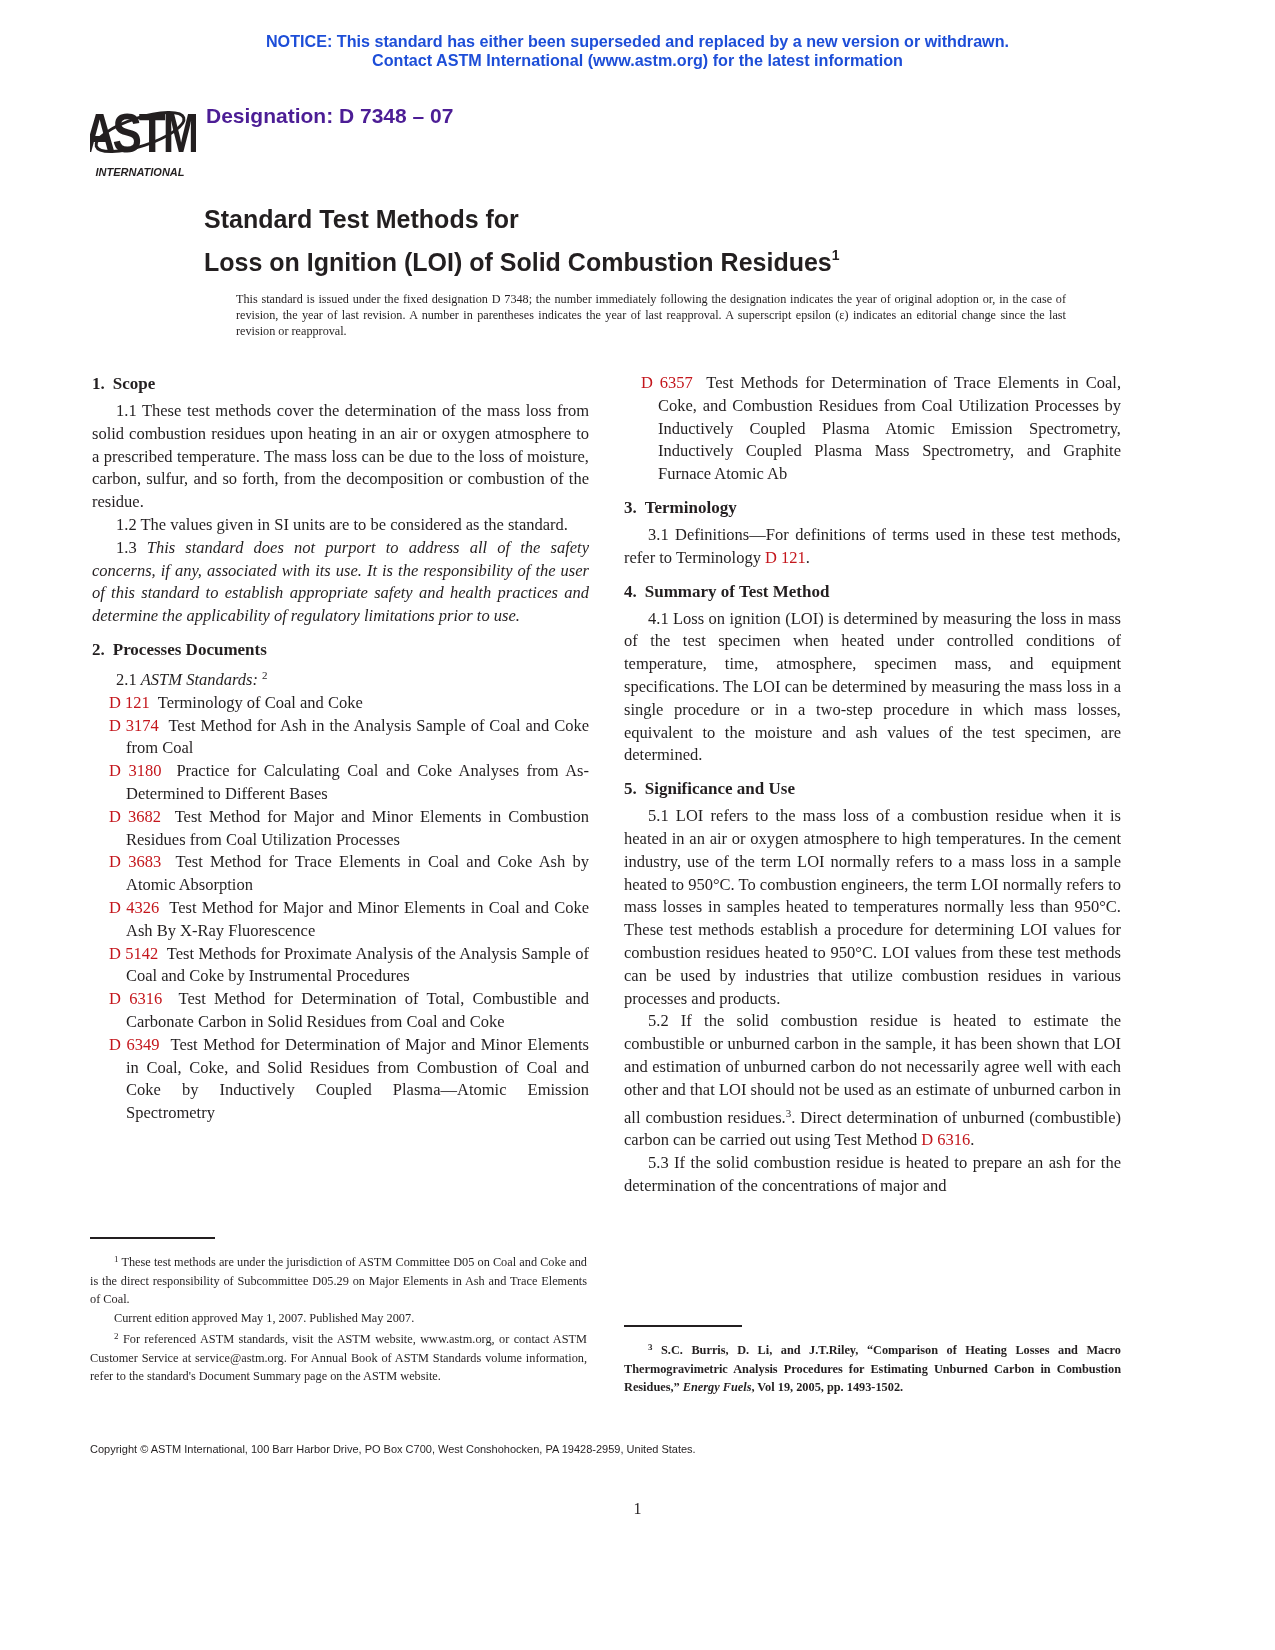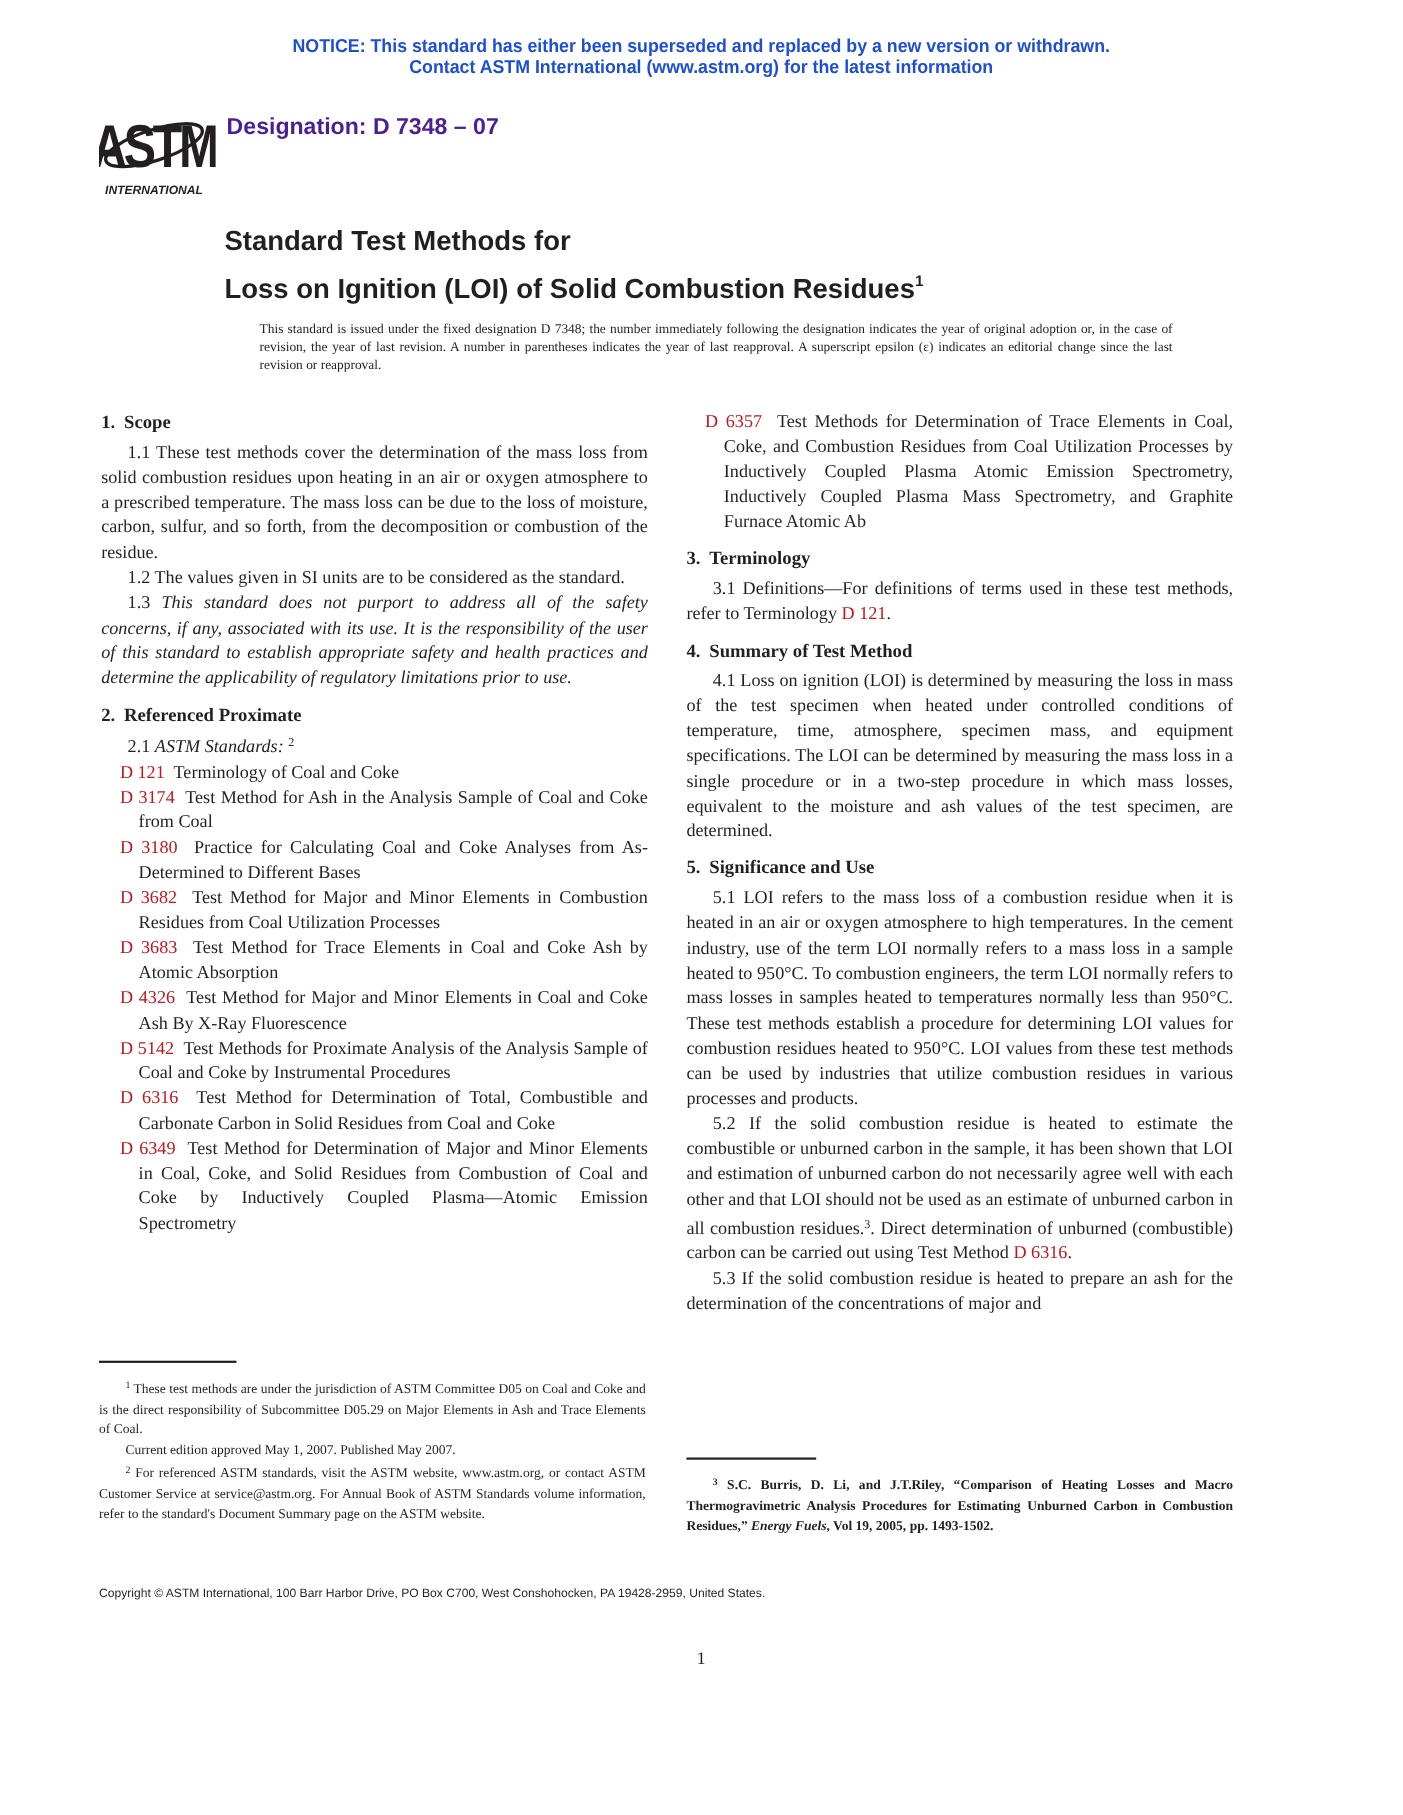--- a/index.html
+++ b/index.html
@@ -70,21 +70,21 @@
 
 <div class="preface serif">This standard is issued under the fixed designation D 7348; the number immediately following the designation indicates the year of original adoption or, in the case of revision, the year of last revision. A number in parentheses indicates the year of last reapproval. A superscript epsilon (ε) indicates an editorial change since the last revision or reapproval.</div>
 
 <div class="col left serif">
   <h2 class="h"><span class="num">1.</span><span>Scope</span></h2>
   <div style="height:4px"></div>
   <p class="indent">1.1  These test methods cover the determination of the mass loss from solid combustion residues upon heating in an air or oxygen atmosphere to a prescribed temperature. The mass loss can be due to the loss of moisture, carbon, sulfur, and so forth, from the decomposition or combustion of the residue.</p>
   <p class="indent">1.2  The values given in SI units are to be considered as the standard.</p>
   <p class="indent"><span>1.3 </span><i>This standard does not purport to address all of the safety concerns, if any, associated with its use. It is the responsibility of the user of this standard to establish appropriate safety and health practices and determine the applicability of regulatory limitations prior to use.</i></p>
   <div class="gap"></div>
-  <h2 class="h"><span class="num">2.</span><span>Referenced Proximate</span></h2>
+  <h2 class="h"><span class="num">2.</span><span>Processes Documents</span></h2>
   <p class="indent" style="margin-top:2px"><span>2.1 </span><i>ASTM Standards:</i> <span class="sup">2</span></p>
   <p class="ref"><a class="ref-id">D 121</a>&nbsp; <span>Terminology of Coal and Coke</span></p>
   <p class="ref"><a class="ref-id">D 3174</a>&nbsp; <span>Test Method for Ash in the Analysis Sample of Coal and Coke from Coal</span></p>
   <p class="ref"><a class="ref-id">D 3180</a>&nbsp; <span>Practice for Calculating Coal and Coke Analyses from As-Determined to Different Bases</span></p>
   <p class="ref"><a class="ref-id">D 3682</a>&nbsp; <span>Test Method for Major and Minor Elements in Combustion Residues from Coal Utilization Processes</span></p>
   <p class="ref"><a class="ref-id">D 3683</a>&nbsp; <span>Test Method for Trace Elements in Coal and Coke Ash by Atomic Absorption</span></p>
   <p class="ref"><a class="ref-id">D 4326</a>&nbsp; <span>Test Method for Major and Minor Elements in Coal and Coke Ash By X-Ray Fluorescence</span></p>
   <p class="ref"><a class="ref-id">D 5142</a>&nbsp; <span>Test Methods for Proximate Analysis of the Analysis Sample of Coal and Coke by Instrumental Procedures</span></p>
   <p class="ref"><a class="ref-id">D 6316</a>&nbsp; <span>Test Method for Determination of Total, Combustible and Carbonate Carbon in Solid Residues from Coal and Coke</span></p>
   <p class="ref"><a class="ref-id">D 6349</a>&nbsp; <span>Test Method for Determination of Major and Minor Elements in Coal, Coke, and Solid Residues from Combustion of Coal and Coke by Inductively Coupled Plasma—Atomic Emission Spectrometry</span></p>

